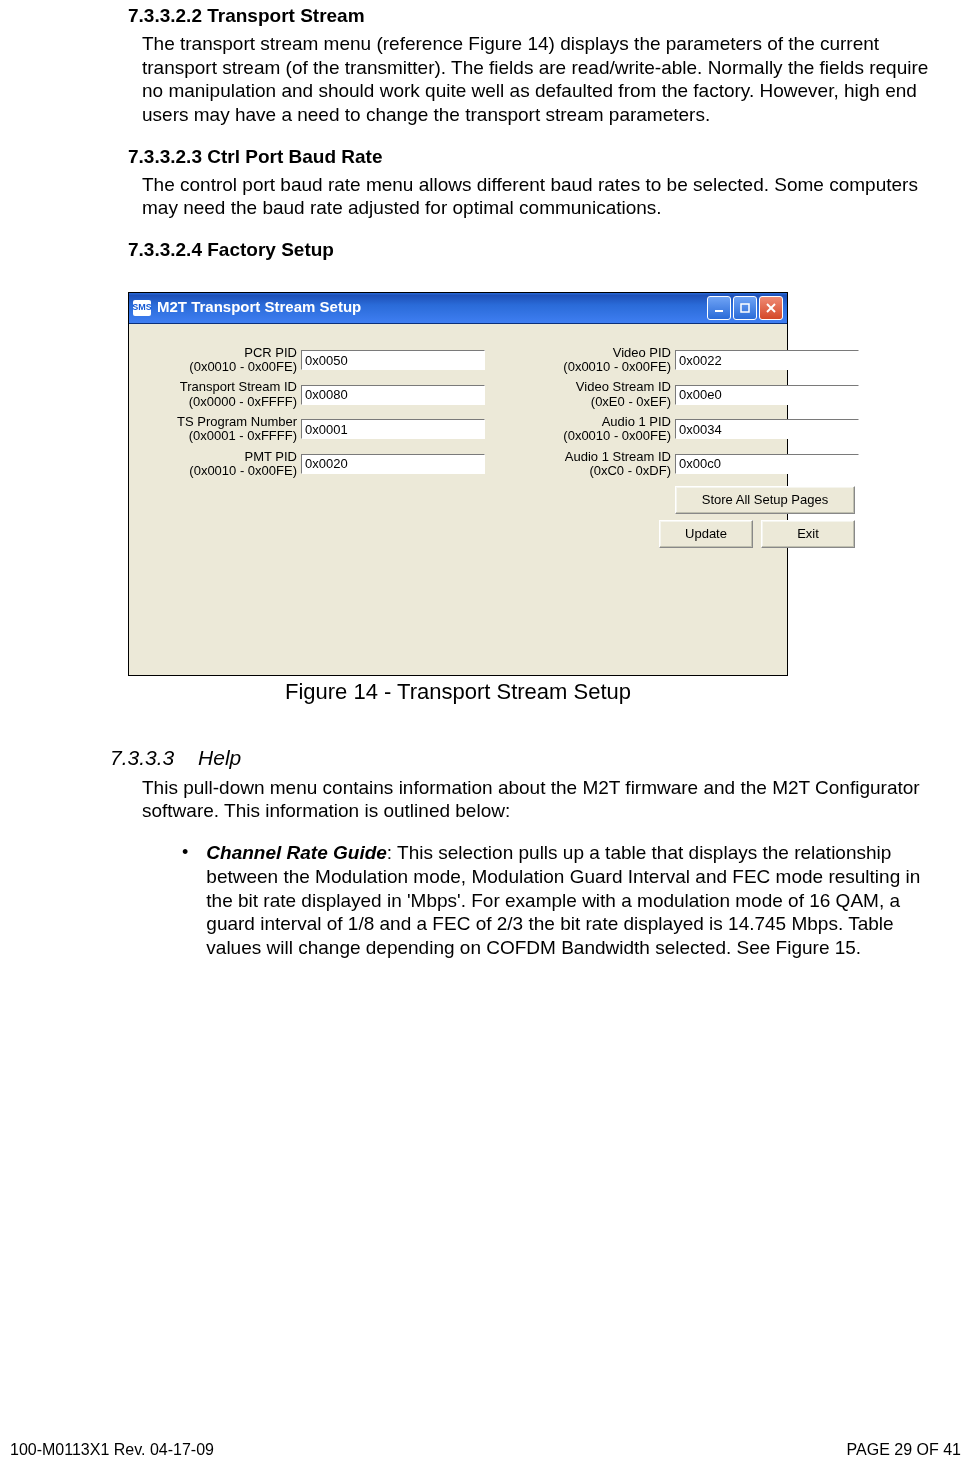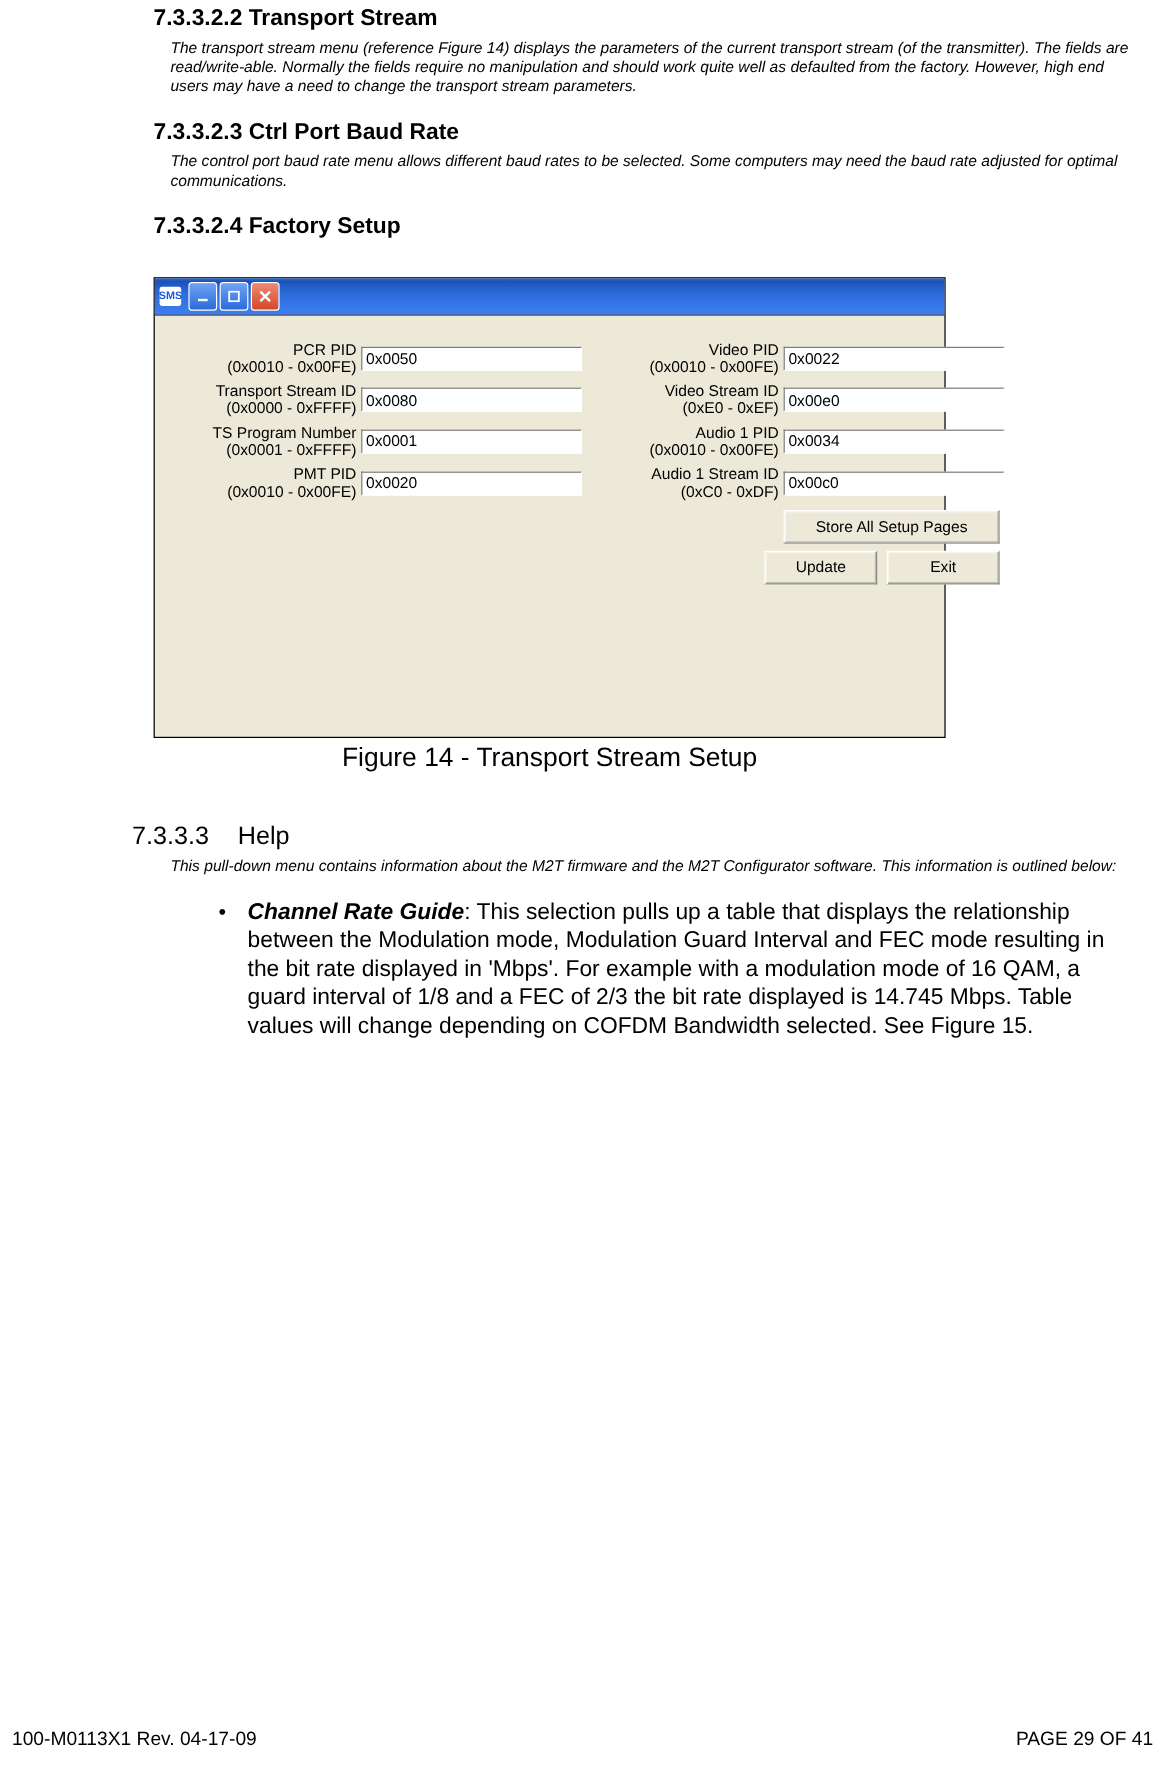--- a/index.html
+++ b/index.html
@@ -18,26 +18,26 @@
     box-sizing: border-box;
     padding: 0 10px 60px 10px;
   }
   .section-heading {
     font-weight: bold;
     margin: 4px 0 4px 118px;
     font-size: 19px;
   }
   .section-body {
     margin: 0 10px 18px 132px;
-    font-size: 13px;
-    font-style: italic;
+    font-size: 19px;
   }
   .subsec-heading {
     margin: 10px 0 4px 100px;
     font-size: 21px;
+    font-style: italic;
   }
   .subsec-num {
     display: inline-block;
     margin-right: 18px;
   }
   .bullet-block {
     margin: 14px 10px 0 172px;
   }
   .bullet-row {
     display: flex;
@@ -115,21 +115,21 @@
     background: linear-gradient(to bottom, #6fa3f5, #2a6bd8);
   }
   .win-btn.close {
     background: linear-gradient(to bottom, #ef8a74, #d44828);
   }
   .win-body {
     padding: 22px 14px 10px 10px;
   }
   .form-grid {
     display: flex;
-    gap: 6px;
+    gap: 28px;
   }
   .form-col { flex: 1; }
   .form-row {
     display: flex;
     align-items: center;
     margin-bottom: 6px;
   }
   .form-label {
     width: 158px;
     text-align: right;
@@ -196,20 +196,21 @@
 
   <div class="section-heading">7.3.3.2.3 Ctrl Port Baud Rate</div>
   <div class="section-body">The control port baud rate menu allows different baud rates to be selected. Some computers may need the baud rate adjusted for optimal communications.</div>
 
   <div class="section-heading">7.3.3.2.4 Factory Setup</div>
 
   <div class="figure-wrap">
     <div class="win">
       <div class="titlebar">
         <span class="title-icon">SMS</span>
+        <span class="title-text">M2T Transport Stream Setup</span>
         <div class="win-controls">
           <div class="win-btn min">
             <svg width="10" height="10">
                 <rect x="1" y="7" width="8" height="2" fill="#fff"></rect>
               </svg>
           </div>
           <div class="win-btn max">
             <svg width="10" height="10">
                 <rect x="1" y="1" width="8" height="8" fill="none" stroke="#fff" stroke-width="1.5"></rect>
               </svg>

